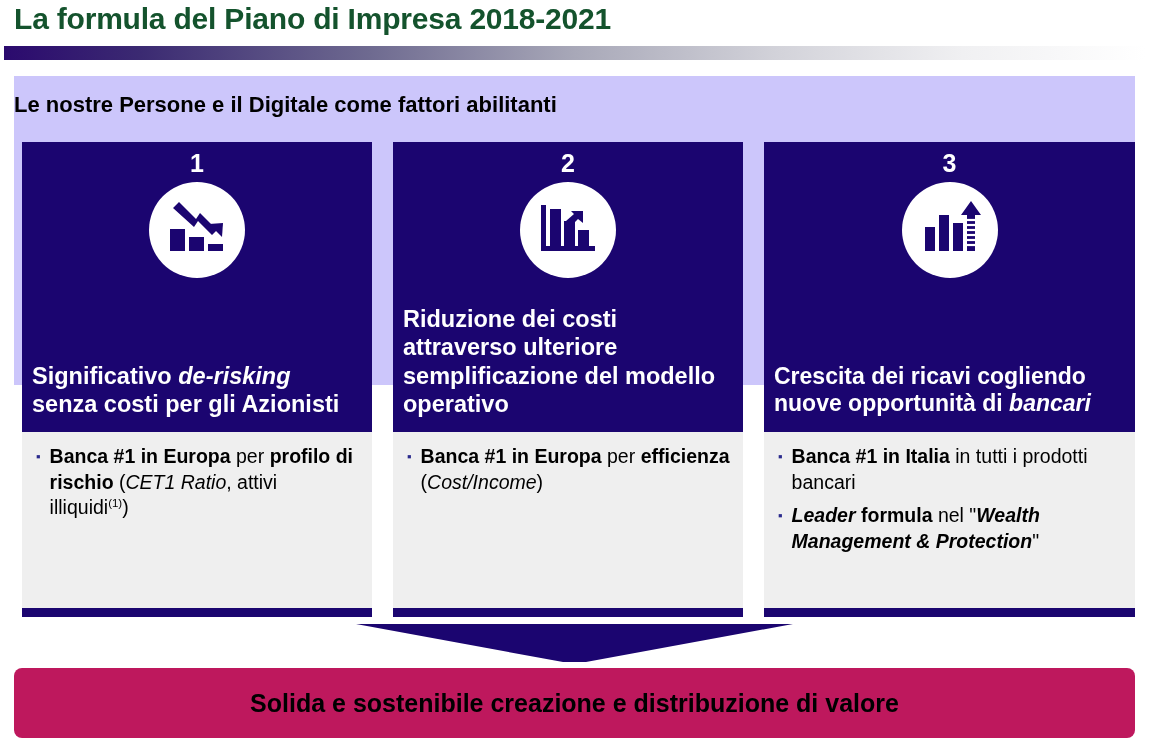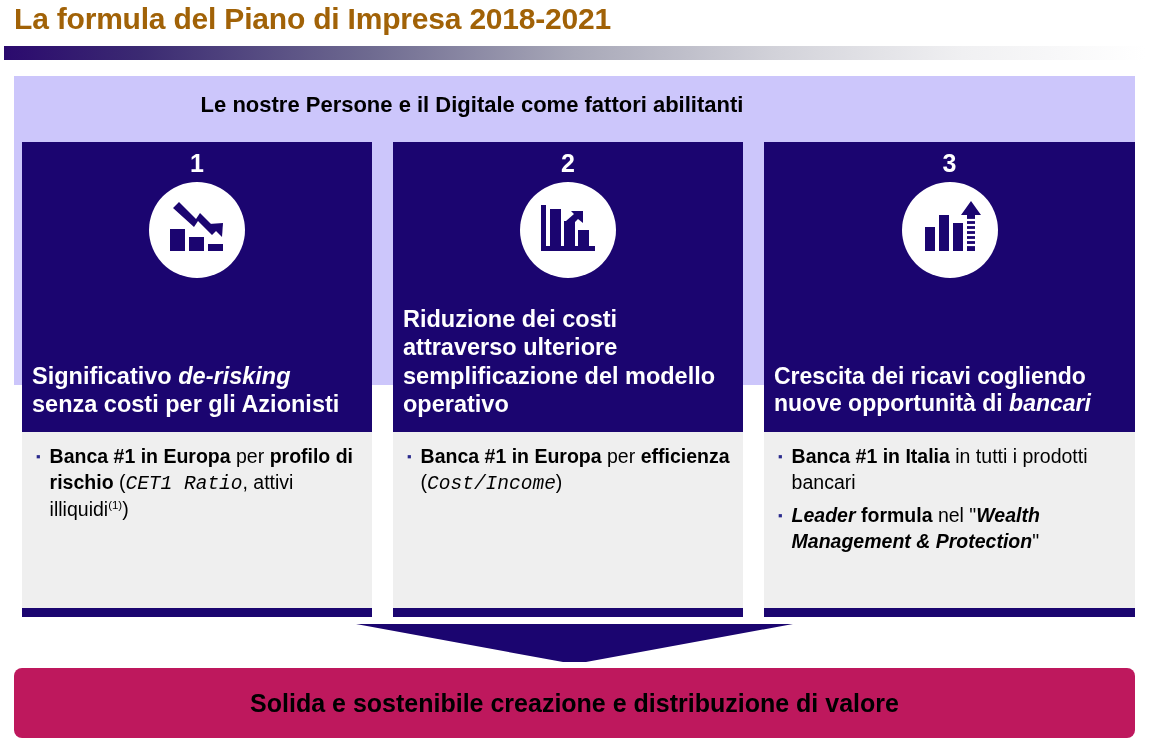--- a/index.html
+++ b/index.html
@@ -15,21 +15,21 @@
     position: relative;
   }
 
   
   #slide-title {
     position: absolute;
     left: 14px;
     top: 2px;
     font-size: 30px;
     font-weight: bold;
-    color: #a16207;
+    color: #14532d;
     letter-spacing: -0.2px;
     white-space: nowrap;
   }
   #title-rule {
     position: absolute;
     left: 4px;
     top: 46px;
     width: 1141px;
     height: 14px;
     background: linear-gradient(to right, #2B0A6E 0%, #3B2A72 12%, #6E6A90 32%, #A8A8B8 50%, #D3D3DA 68%, #F0F0F2 84%, #FFFFFF 100%);
@@ -42,21 +42,21 @@
     top: 76px;
     width: 1121px;
     height: 309px;
     background: #CCC6FB;
   }
   #enabler-title {
     position: absolute;
     left: 14px;
     top: 92px;
     width: 916px;
-    text-align: center;
+    text-align: left;
     font-size: 22px;
     font-weight: bold;
     color: #000000;
   }
 
   
   .column {
     position: absolute;
     top: 142px;
     width: 350px;
@@ -120,21 +120,21 @@
     line-height: 26px;
     margin-right: 9px;
     flex: none;
   }
   .bullet-text {
     font-size: 19.5px;
     line-height: 1.32;
     color: #000000;
   }
   .bullet-text b { font-weight: bold; }
-  .bullet-text i { font-style: italic; font-family: Liberation Mono, monospace; }
+  .bullet-text i { font-style: italic; }
   .bullet-text .bi { font-weight: bold; font-style: italic; }
   .bullet-text sup { font-size: 11.5px; vertical-align: super; }
 
   .column-footer {
     height: 9px;
     background: #1B0570;
   }
 
   
   #down-arrow {

